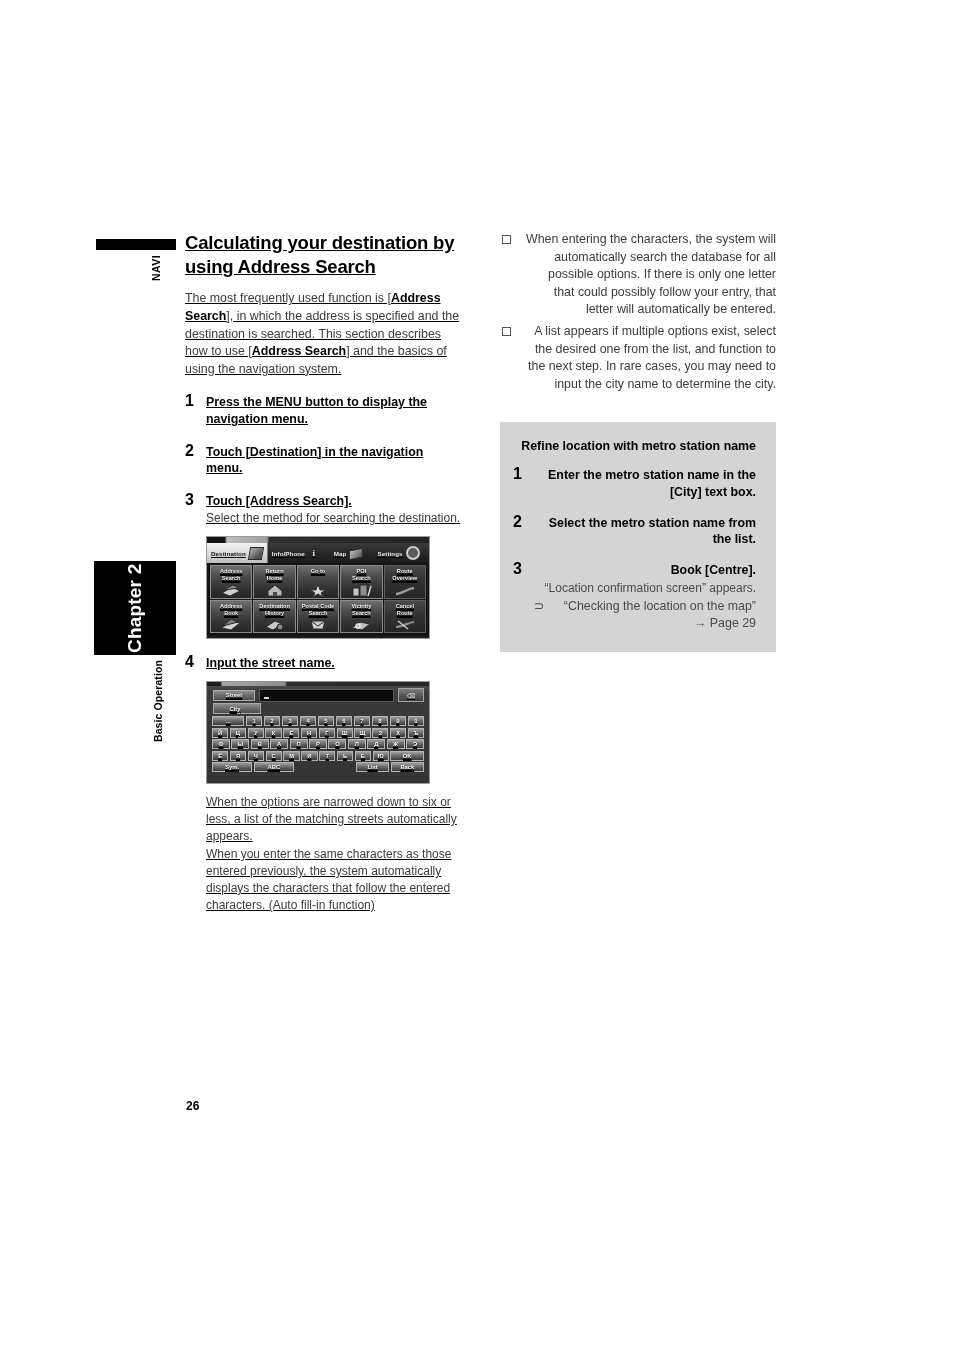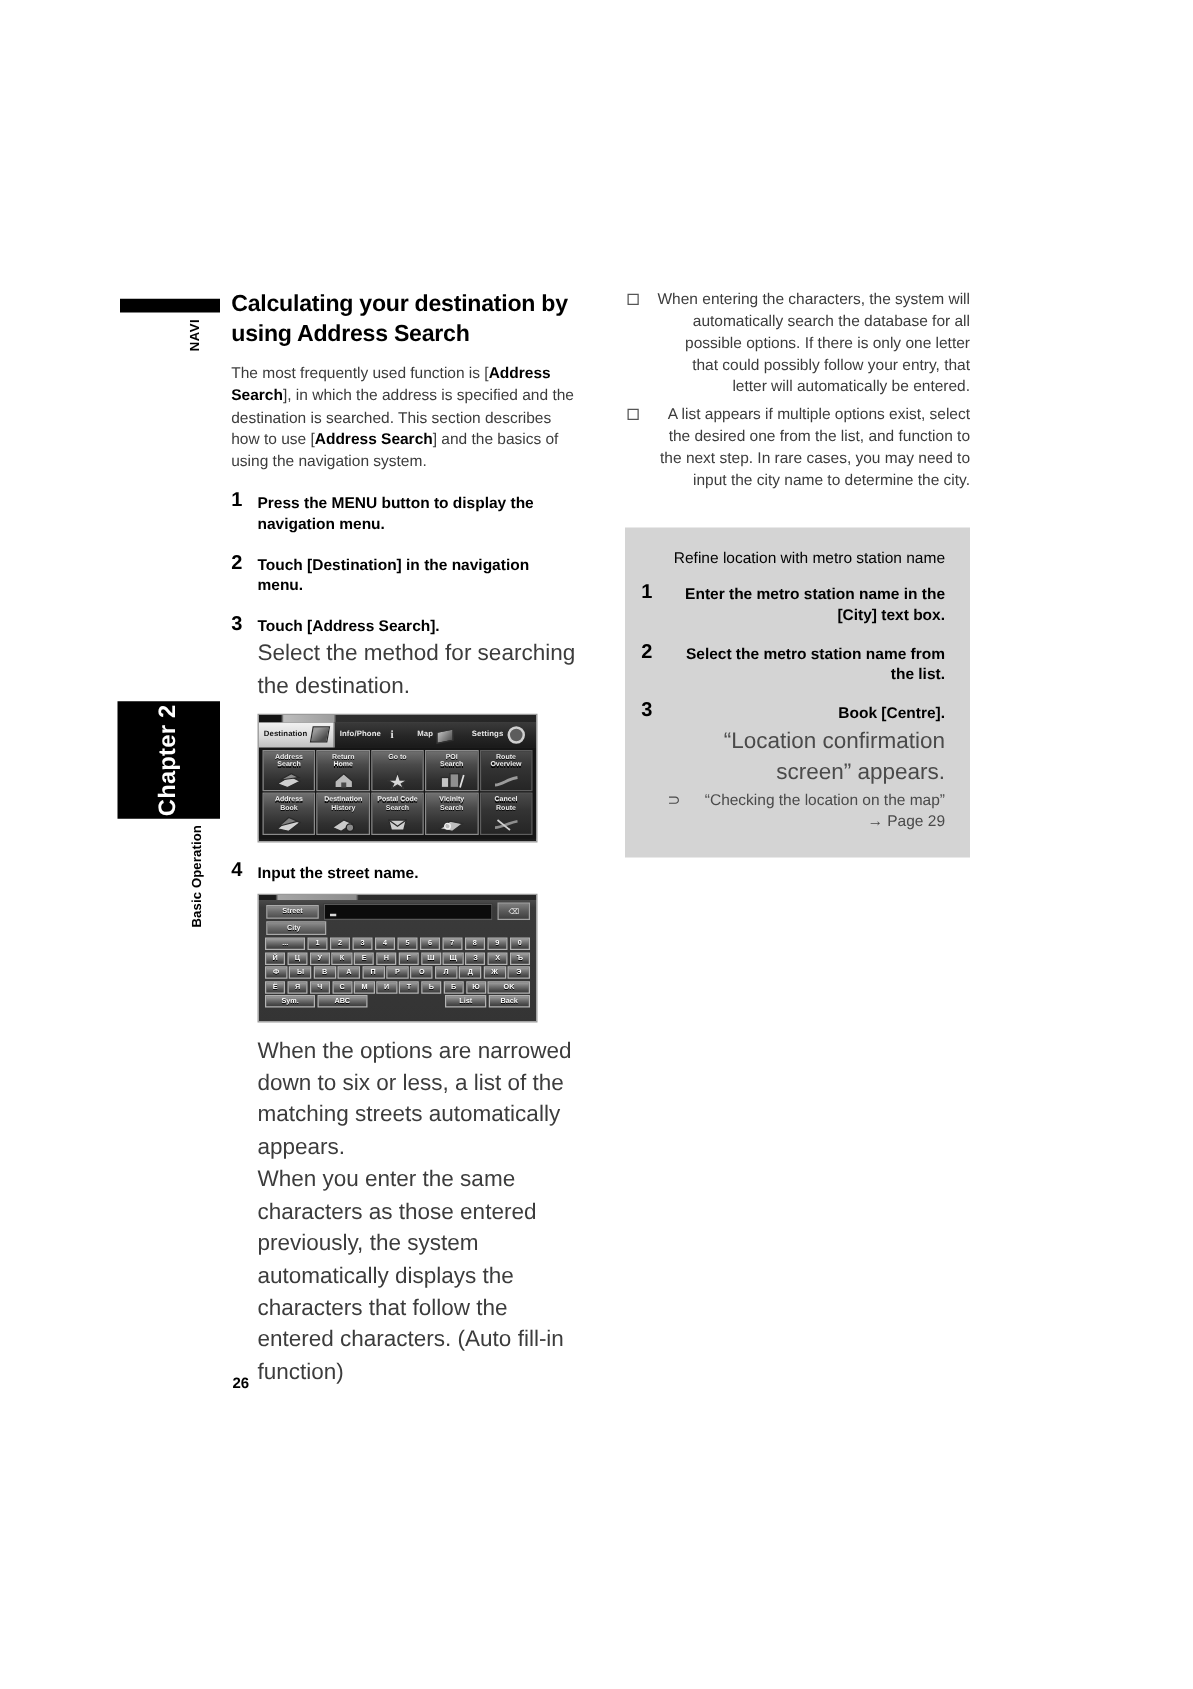--- a/index.html
+++ b/index.html
@@ -81,21 +81,21 @@
     font-size: 12px;
     font-weight: bold;
     color: #000;
   }
 
   
   .column {
     position: absolute;
     width: 276px;
   }
-  #left-column { left: 185px; top: 231px; }
+  #left-column { left: 185px; top: 231px; text-decoration: underline; }
   #right-column { left: 500px; top: 231px; text-align: right; }
 
   
   h1.section-title {
     font-size: 18.5px;
     font-weight: bold;
     line-height: 1.28;
     margin: 0 0 12px 0;
     letter-spacing: -0.2px;
     color: #000;
@@ -122,21 +122,21 @@
     color: #000;
   }
   .step-title {
     font-size: 12.4px;
     font-weight: bold;
     line-height: 1.34;
     color: #000;
     margin: 0;
   }
   .step-desc {
-    font-size: 18px;
+    font-size: 12px;
     line-height: 1.42;
     color: #3c3c3c;
     margin: 1px 0 0 0;
   }
 
   
   .note-list { margin: 0; padding: 0; list-style: none; }
   .note-item {
     position: relative;
     padding-left: 25px;
@@ -158,21 +158,21 @@
   
   #callout-box {
     margin-top: 29px;
     background: #d4d4d4;
     padding: 17px 20px 20px 13px;
     box-sizing: border-box;
     width: 276px;
   }
   #callout-title {
     font-size: 12.4px;
-    font-weight: normal;
+    font-weight: bold;
     color: #000;
     margin: 0 0 5px 0;
   }
   #callout-box .step { margin-top: 14px; }
   #callout-box .step-desc { color: #4a4a4a; }
   .ref-line {
     position: relative;
     padding-left: 19px;
     font-size: 12.4px;
     line-height: 1.4;

